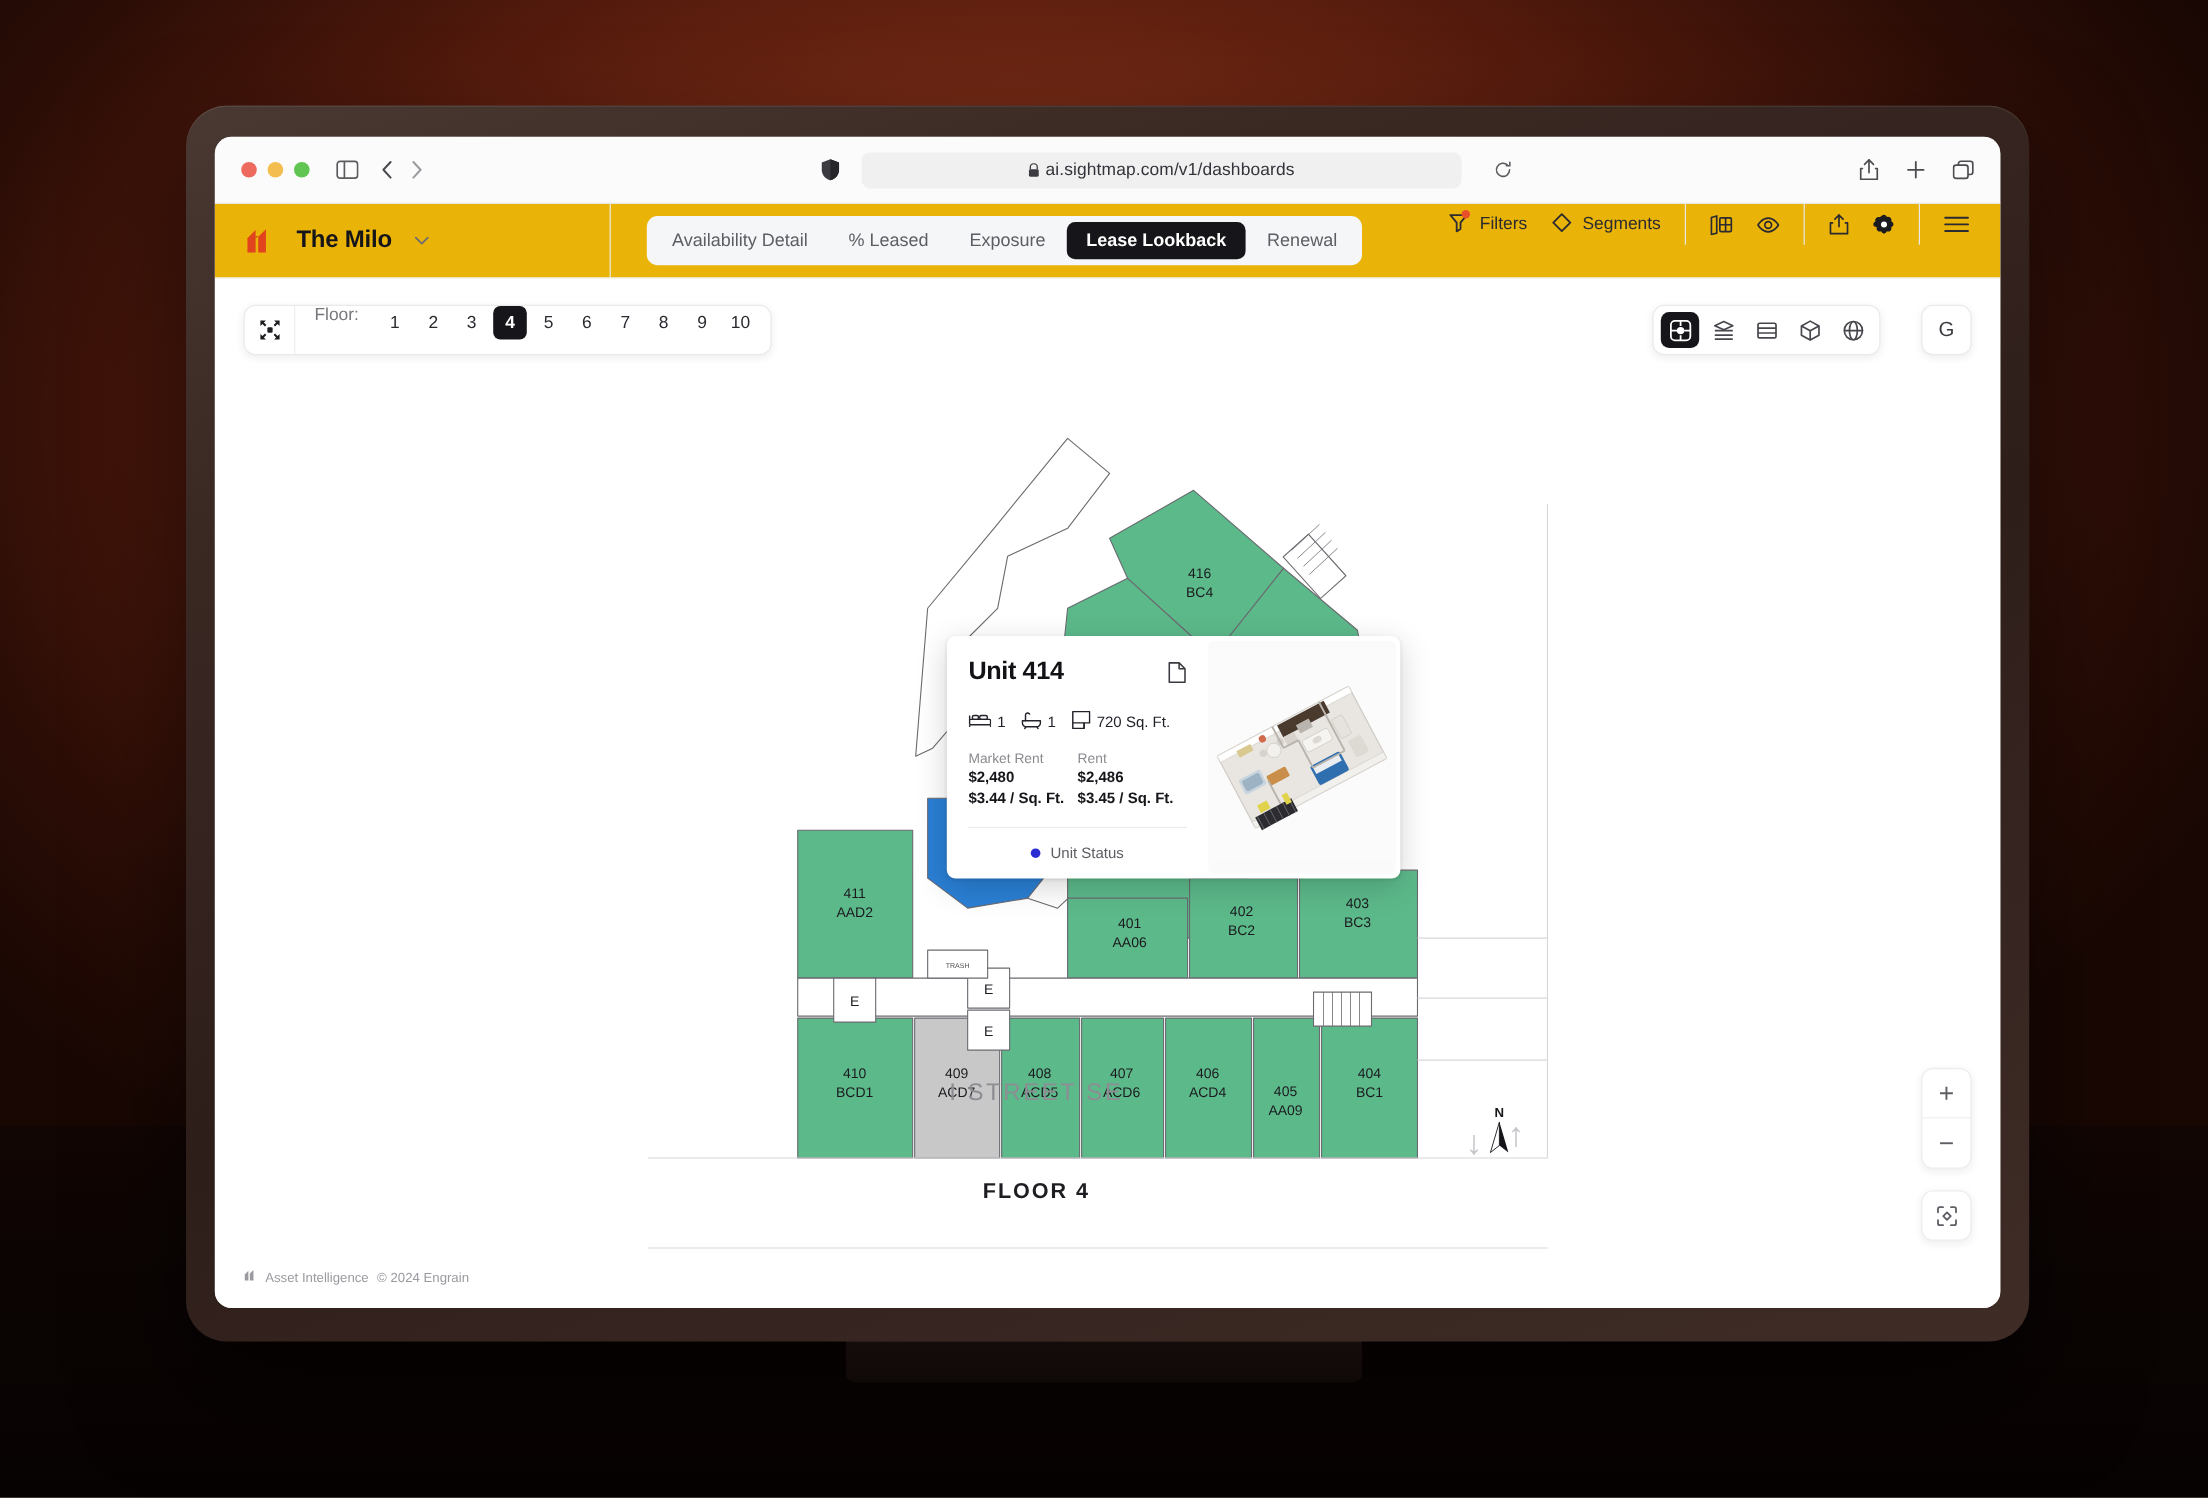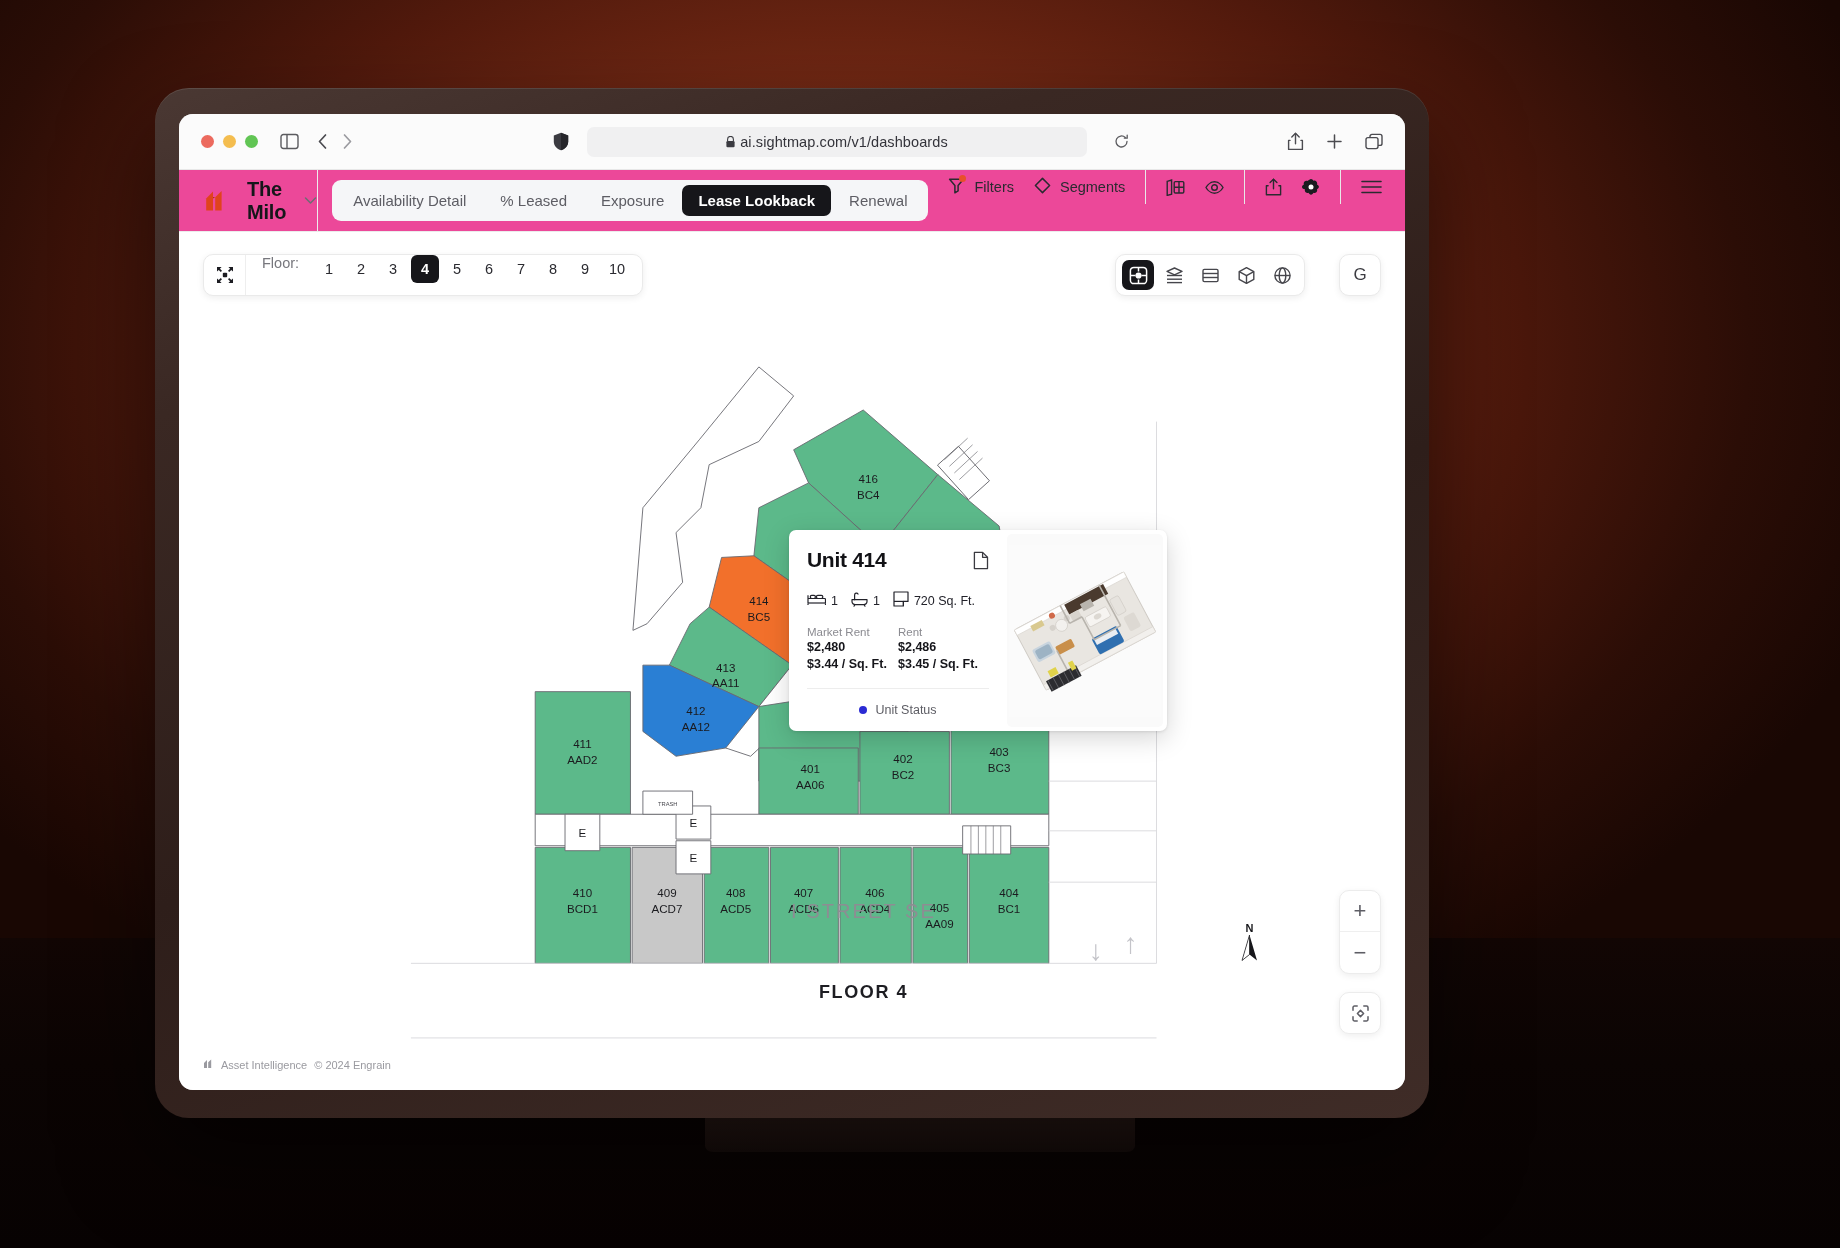--- a/index.html
+++ b/index.html
@@ -32,21 +32,21 @@
     bottom: 96px; width: 430px; height: 40px;
     background: linear-gradient(180deg,#2a1a16 0%, #160d0b 100%);
     border-radius: 8px/6px;
     filter: blur(0.4px);
   }
 
   
   #monitor {
     position: absolute;
     left: 155px; top: 88px;
-    width: 1274px; height: 1030px;
+    width: 1536px; height: 1030px;
     background: linear-gradient(160deg, #4a3833 0%, #3a2823 22%, #2e1e1a 55%, #3f2c27 100%);
     border-radius: 34px;
     box-shadow: 0 40px 90px rgba(0,0,0,.55), inset 0 1px 0 rgba(255,255,255,.10);
     padding: 26px 24px 28px 24px;
   }
   #screen {
     width: 100%; height: 100%;
     background: #ffffff;
     border-radius: 14px;
     overflow: hidden;
@@ -77,24 +77,25 @@
     background: #f0f0f1; border-radius: 7px;
     display: flex; align-items: center; justify-content: center;
     gap: 5px; position: relative;
   }
   #url-text { font-size: 14.5px; color: #33333a; letter-spacing: .1px; }
   #reload-btn { position: absolute; right: -42px; }
   #browser-right { margin-left: auto; display: flex; align-items: center; gap: 22px; }
 
   
   #app-header {
-    height: 62px; background: #ec4899;
+    height: 62px; background: #eab308;
     display: flex; align-items: center;
     border-bottom: 1px solid #ececec;
     position: relative;
+    gap: 16px;
   }
   #brand-block {
     width: 330px; height: 100%;
     display: flex; align-items: center; gap: 18px;
     padding-left: 24px;
     border-right: 1px solid #ececec;
   }
   #logo-mark { width: 26px; height: 26px; }
   #property-name {
     font-size: 20px; font-weight: 600; color: #16161a; letter-spacing: -.2px;

